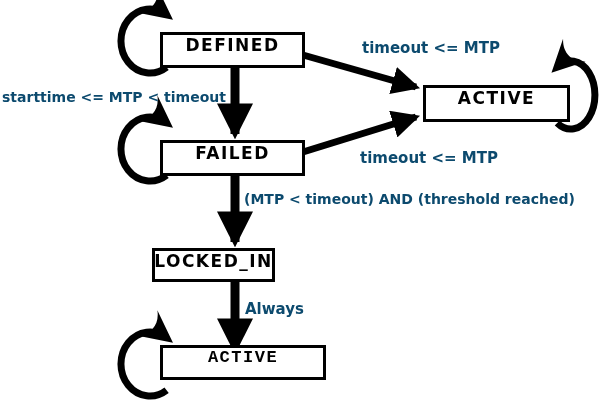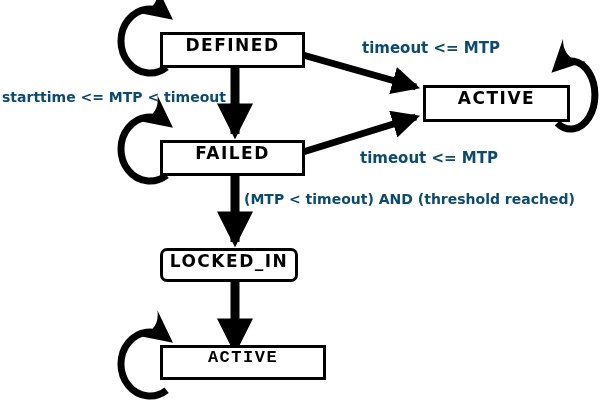--- a/index.html
+++ b/index.html
@@ -78,30 +78,31 @@
   </div>
 
   <div class="state" style="left:423px; top:85px; width:147px; height:37px;">
     <span class="state-label">ACTIVE</span>
   </div>
 
   <div class="state" style="left:160px; top:140px; width:145px; height:36px;">
     <span class="state-label">FAILED</span>
   </div>
 
-  <div class="state" style="left:160px; top:248px; width:138px; height:34px;border-radius:7px;">
+  <div class="state" style="left:152px; top:248px; width:123px; height:34px;">
     <span class="state-label">LOCKED_IN</span>
   </div>
 
   <div class="state" style="left:160px; top:345px; width:166px; height:35px;font-family:Liberation Mono, monospace;">
     <span class="state-label">ACTIVE</span>
   </div>
 
   <div class="elabel small" style="left:2px; top:89px;">starttime &lt;= MTP &lt; timeout</div>
 
   <div class="elabel" style="left:362px; top:39px;">timeout &lt;= MTP</div>
 
   <div class="elabel" style="left:360px; top:149px;">timeout &lt;= MTP</div>
 
   <div class="elabel small" style="left:244px; top:191px;">(MTP &lt; timeout) AND (threshold reached)</div>
 
+  <div class="elabel" style="left:245px; top:300px;">Always</div>
 
 </div>
 
 </body></html>

